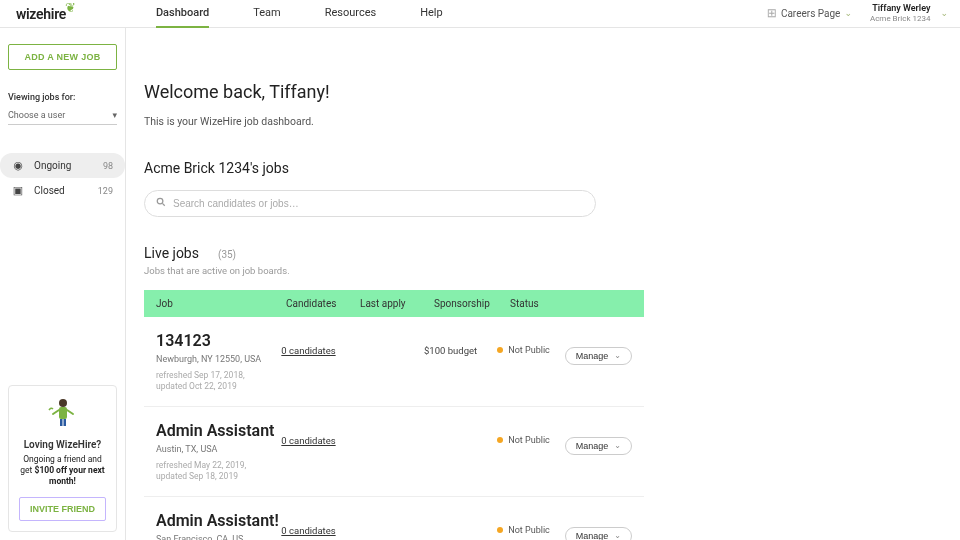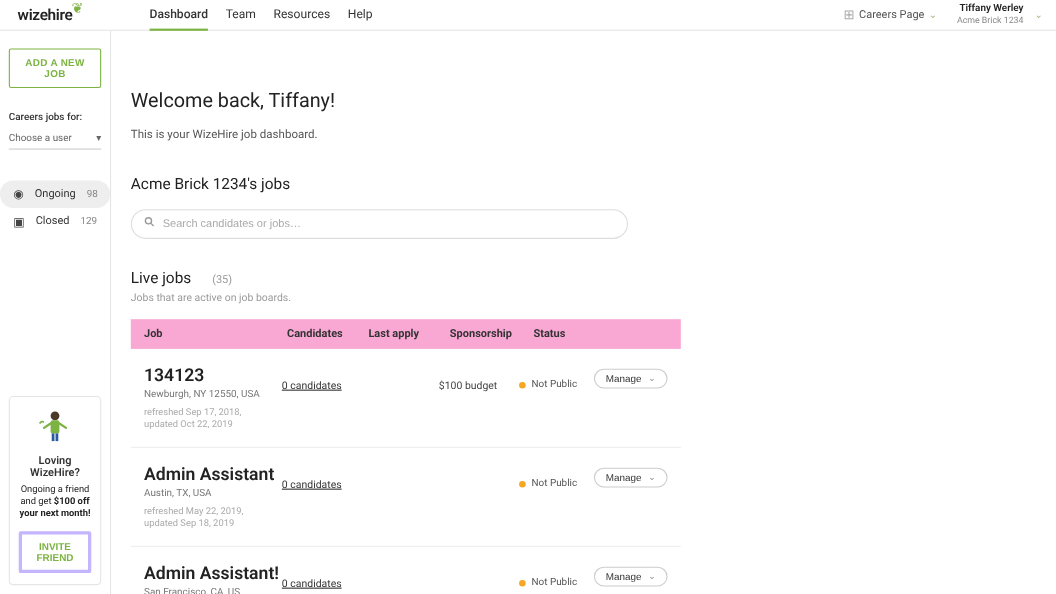--- a/index.html
+++ b/index.html
@@ -1,81 +1,81 @@
 <!DOCTYPE html>
 <html><head>
 <meta charset="utf-8">
 <style>
 * { box-sizing: border-box; margin: 0; padding: 0; }
 body { font-family: -apple-system, BlinkMacSystemFont, "Segoe UI", Roboto, Helvetica, Arial, sans-serif; font-size: 12px; color: #333; background: #fff; }
 .topbar { display: flex; align-items: center; height: 28px; border-bottom: 1px solid #e5e5e5; padding: 0 8px 0 16px; }
 .logo { display: flex; align-items: center; margin-right: 60px; }
 .logo-text { font-size: 14px; font-weight: 600; color: #222; letter-spacing: -0.3px; }
 .logo-leaf { color: #7cb342; font-size: 13px; margin-left: -1px; position: relative; top: -6px; }
-.nav { display: flex; gap: 16px; }
+.nav { display: flex; gap: 44px; margin-left: 20px; }
 .nav-item { font-size: 11px; color: #333; cursor: pointer; padding: 7px 0; }
 .nav-item.active { border-bottom: 2px solid #7cb342; font-weight: 500; }
 .topbar-right { margin-left: auto; display: flex; align-items: center; gap: 18px; }
 .careers-link { display: flex; align-items: center; gap: 4px; font-size: 10px; color: #555; cursor: pointer; }
 .careers-link .apps { color: #aaa; font-size: 12px; }
 .careers-link .chev { color: #a5b87a; font-size: 9px; }
 .user-block { display: flex; align-items: center; gap: 10px; cursor: pointer; padding-right: 4px; }
 .user-text { text-align: right; line-height: 1.2; }
 .user-name { font-size: 9px; font-weight: 600; color: #222; }
 .user-org { font-size: 8px; color: #888; }
 .user-block .chev { color: #a5b87a; font-size: 9px; }
 
 .layout { display: flex; height: calc(100vh - 28px); }
-.sidebar { width: 101px; border-right: 1px solid #e5e5e5; display: flex; flex-direction: column; position: relative; }
+.sidebar { width: 126px; border-right: 1px solid #e5e5e5; display: flex; flex-direction: column; position: relative; }
 .sidebar-inner { padding: 16px 8px 0 8px; }
 .add-job-btn { width: 100%; border: 1px solid #7cb342; background: #fff; color: #7cb342; font-size: 9px; font-weight: 600; letter-spacing: 0.3px; padding: 7px 4px; cursor: pointer; border-radius: 2px; }
 .view-label { font-size: 9px; color: #333; margin-top: 22px; font-weight: 500; }
 .user-select { width: 100%; font-size: 9px; color: #666; border: none; border-bottom: 1px solid #ccc; background: transparent; padding: 4px 0; margin-top: 4px; cursor: pointer; display: flex; justify-content: space-between; align-items: center; }
 .side-filters { margin-top: 28px; margin-left: -8px; margin-right: -8px; }
 .side-filter { display: flex; align-items: center; gap: 10px; padding: 6px 12px; font-size: 10px; cursor: pointer; }
 .side-filter.active { background: #eee; border-radius: 12px; }
 .side-filter .icon { color: #444; font-size: 11px; width: 12px; text-align: center; }
 .side-filter .count { margin-left: auto; font-size: 9px; color: #888; }
 .promo { position: absolute; bottom: 8px; left: 8px; right: 8px; border: 1px solid #e5e5e5; border-radius: 4px; padding: 10px 8px; text-align: center; }
 .promo-figure { font-size: 28px; line-height: 1; margin-bottom: 6px; }
 .promo-title { font-size: 10px; font-weight: 600; margin-bottom: 4px; }
 .promo-body { font-size: 8.5px; color: #222; line-height: 1.3; margin-bottom: 10px; }
 .promo-body b { font-weight: 700; }
-.promo-btn { border: 3px solid #c4b5fd; background: #fff; color: #7cb342; font-size: 9px; font-weight: 600; padding: 6px 10px; cursor: pointer; border-radius: 2px; }
+.promo-btn { border: 1px solid #c4b5fd; background: #fff; color: #7cb342; font-size: 9px; font-weight: 600; padding: 6px 10px; cursor: pointer; border-radius: 2px; }
 
 .main { flex: 1; padding: 22px 16px 0 18px; overflow: auto; }
 .welcome h1 { font-size: 18px; font-weight: 400; color: #222; margin-bottom: 12px; margin-top: 31px; }
 .welcome p { font-size: 10.5px; color: #555; line-height: 1.5; }
 .section-title { font-size: 14px; font-weight: 400; color: #222; margin-top: 30px; margin-bottom: 14px; }
 .search-wrap { width: 452px; position: relative; }
 .search-wrap .search-icon { position: absolute; left: 12px; top: 50%; transform: translateY(-50%); color: #aaa; font-size: 10px; }
 .search-input { width: 100%; border: 1px solid #ddd; border-radius: 16px; padding: 7px 14px 7px 28px; font-size: 10px; color: #333; outline: none; }
 .search-input::placeholder { color: #aaa; }
 .live-head { margin-top: 28px; }
 .live-title { font-size: 14px; font-weight: 400; color: #222; display: inline; }
 .live-count { font-size: 10px; color: #999; margin-left: 16px; text-align: right; }
 .live-sub { font-size: 9.5px; color: #999; margin-top: 4px; }
 
 .jobs-table { width: 500px; margin-top: 14px; }
-.thead { display: flex; background: #f9a8d4; padding: 8px 12px; font-size: 10px; font-weight: 700; color: #333; }
+.thead { display: flex; background: #86efac; padding: 8px 12px; font-size: 10px; font-weight: 400; color: #333; }
 .col-job { width: 130px; }
 .col-cand { width: 74px; }
 .col-apply { width: 74px; }
 .col-spons { width: 76px; }
 .col-status { width: 70px; }
 .col-manage { flex: 1; }
 .trow { display: flex; padding: 14px 12px; border-bottom: 1px solid #eee; font-size: 10px; align-items: flex-start; }
 .job-title { font-weight: 600; font-size: 16px; color: #222; margin-bottom: 4px; }
 .job-loc { font-size: 9px; color: #777; margin-bottom: 6px; }
 .job-meta { font-size: 8.5px; color: #aaa; line-height: 1.3; }
 .cand-link { font-size: 9.5px; color: #333; text-decoration: underline; cursor: pointer; margin-top: 14px; display: inline-block; }
 .spons-text { font-size: 9.5px; color: #444; margin-top: 14px; display: inline-block; }
 .status-pill { display: inline-flex; align-items: center; gap: 5px; font-size: 9px; color: #555; margin-top: 14px; }
 .status-dot { width: 6px; height: 6px; border-radius: 50%; background: #f5a623; }
-.manage-btn { display: inline-flex; align-items: flex-start; gap: 6px; border: 1px solid #ccc; border-radius: 12px; background: #fff; font-size: 9px; color: #333; padding: 3px 10px; cursor: pointer; margin-top: 4px; }
+.manage-btn { display: inline-flex; align-items: flex-start; gap: 6px; border: 1px solid #ccc; border-radius: 12px; background: #fff; font-size: 9px; color: #333; padding: 3px 10px; cursor: pointer; margin-top: 16px; }
 .manage-btn .chev { font-size: 8px; color: #888; }
 </style>
 </head>
 <body>
 
 <div class="topbar">
   <div class="logo">
     <span class="logo-text">wizehire</span>
     <span class="logo-leaf">❦</span>
   </div>
@@ -98,21 +98,21 @@
       </div>
       <span class="chev">⌄</span>
     </div>
   </div>
 </div>
 
 <div class="layout">
   <aside class="sidebar">
     <div class="sidebar-inner">
       <button class="add-job-btn">ADD A NEW JOB</button>
-      <div class="view-label">Careers jobs for:</div>
+      <div class="view-label">Viewing jobs for:</div>
       <div class="user-select">
         <span>Choose a user</span>
         <span>▾</span>
       </div>
       <div class="side-filters">
         <div class="side-filter active">
           <span class="icon">◉</span>
           <span>Ongoing</span>
           <span class="count">98</span>
         </div>

